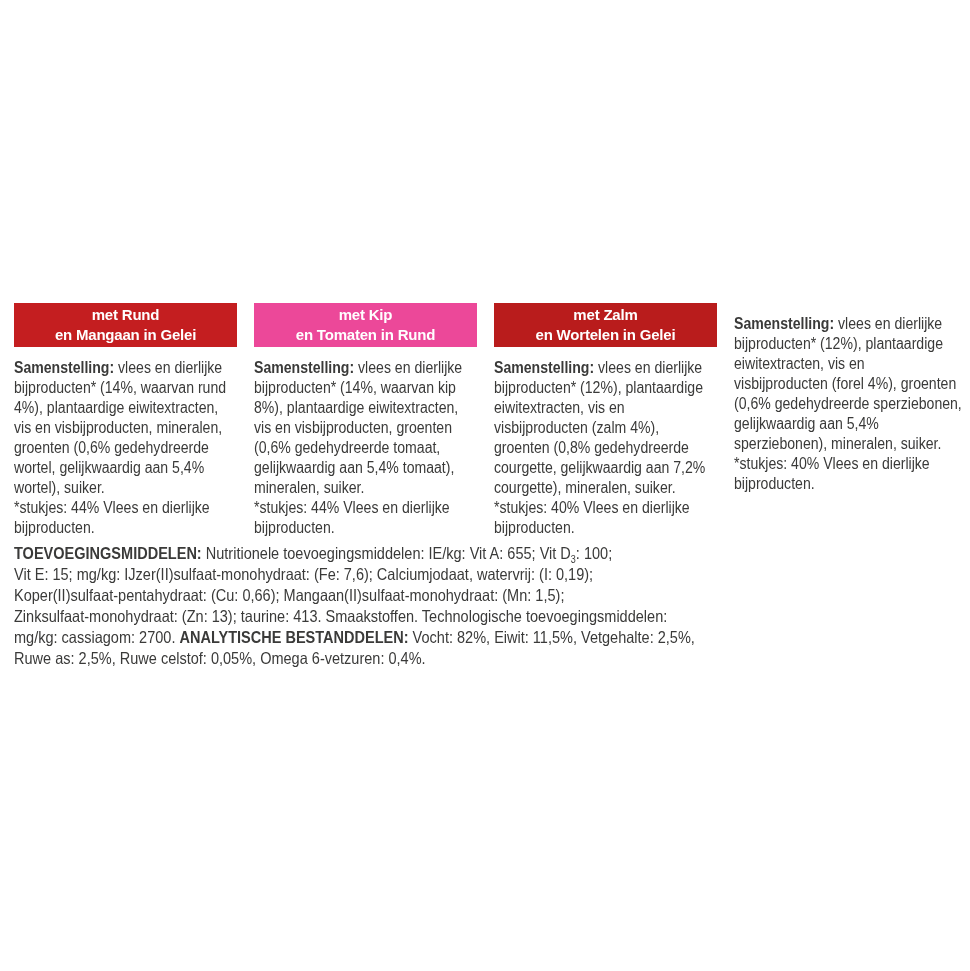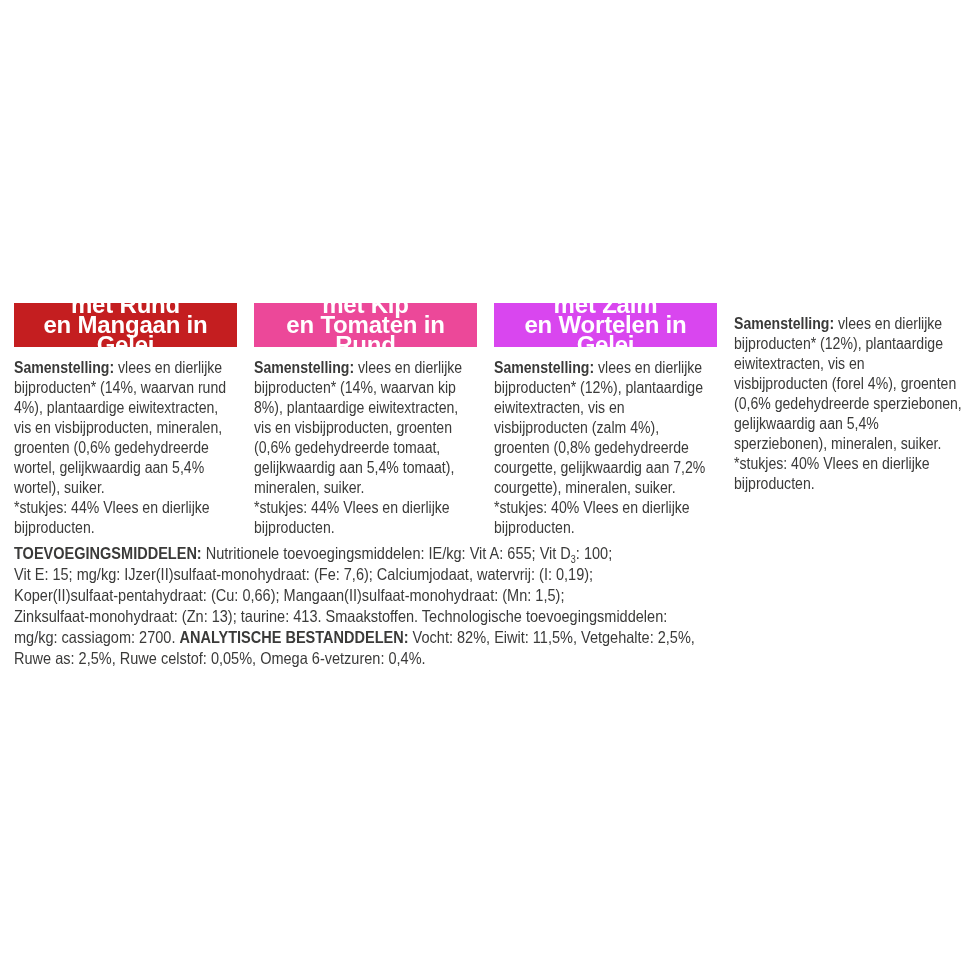--- a/index.html
+++ b/index.html
@@ -18,21 +18,21 @@
     column-gap: 17px;
   }
   .col { width: 223px; }
 
   .hdr {
     height: 44px;
     display: flex; flex-direction: column;
     align-items: center; justify-content: center;
     color: #ffffff;
     font-weight: bold;
-    font-size: 24px; line-height: 20px;
+    font-size: 15px; line-height: 20px;
     text-align: center;
     letter-spacing: -0.2px;
   }
 
   .body-txt {
     margin-top: 11px;
     color: #3a3a39;
     font-size: 16px; line-height: 20px;
     transform: scaleX(0.88);
     transform-origin: 0 0;
@@ -95,21 +95,21 @@
             <div>(0,6% gedehydreerde tomaat,</div>
             <div>gelijkwaardig aan 5,4% tomaat),</div>
             <div>mineralen, suiker.</div>
             <div>*stukjes: 44% Vlees en dierlijke</div>
             <div>bijproducten.</div>
           </div>
       </div>
     </div>
 
     <div class="col">
-      <div class="hdr" style="background-color: #d946ef;">
+      <div class="hdr" style="background-color: #b91c1c;">
         <span>met Zalm</span>
         <span>en Wortelen in Gelei</span>
       </div>
       <div class="body-txt">
         <div><b>Samenstelling:</b><span> vlees en dierlijke</span></div>
         <div>
             <div>bijproducten* (12%), plantaardige</div>
             <div>eiwitextracten, vis en</div>
             <div>visbijproducten (zalm 4%),</div>
             <div>groenten (0,8% gedehydreerde</div>

